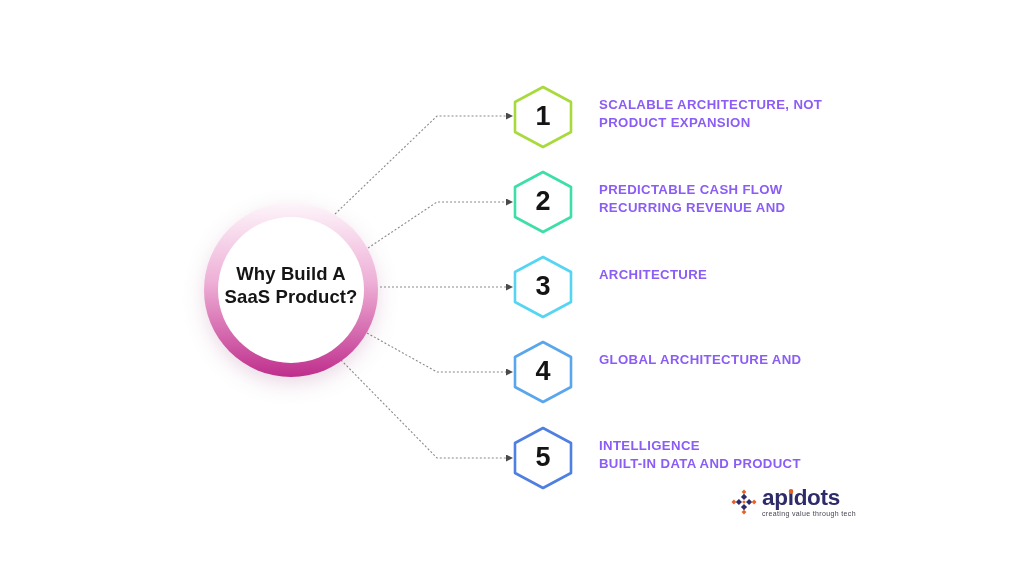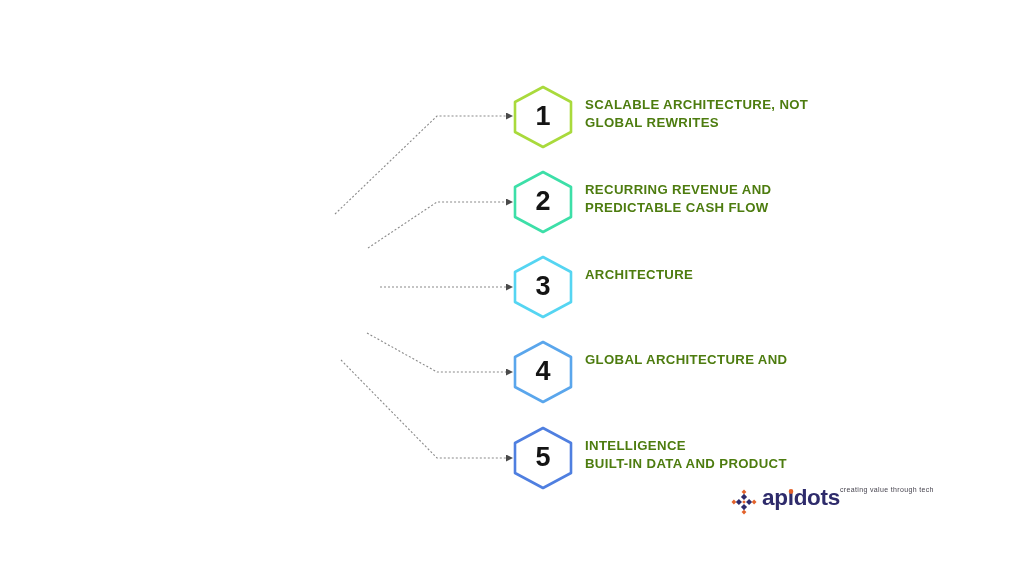--- a/index.html
+++ b/index.html
@@ -23,30 +23,30 @@
 
   
   .hex { position: absolute; left: 512px; width: 62px; height: 64px; }
   .hex svg { position: absolute; left: 0; top: 0; }
   .hex-number {
     position: absolute; left: 0; top: 0; width: 62px; height: 64px;
     display: flex; align-items: center; justify-content: center;
     font-weight: 700; font-size: 27px; color: #141414; padding-bottom: 1px; box-sizing: border-box;
   }
   .item-label {
-    position: absolute; left: 585px; width: 250px;
+    position: absolute; left: 599px; width: 250px;
     font-weight: 700; font-size: 13.2px; line-height: 18px;
-    letter-spacing: 0.35px; color: #4d7c0f;
+    letter-spacing: 0.35px; color: #8b5cf6;
   }
   .item-label span { display: block; }
 
   
   .logo { position: absolute; left: 731px; top: 486px; display: flex; gap: 5px; align-items: flex-start; }
   .logo-icon { margin-top: 3px; }
-  .logo-text { display: flex; flex-direction: row; }
+  .logo-text { display: flex; flex-direction: column; }
   .brand {
     font-weight: 700; font-size: 22.5px; line-height: 24px;
     color: #2e2b6b; letter-spacing: -0.3px;
   }
   .brand .brand-i { position: relative; display: inline-block; }
   .brand .i-dot { position: absolute; top: 2.5px; left: 50%; transform: translateX(-50%); }
   .tagline {
     font-size: 7px; letter-spacing: 0.35px; color: #47444f;
     margin-top: 0px; font-weight: 400;
   }
@@ -62,41 +62,58 @@
         <path d="M0,0 L7,3.5 L0,7 Z" fill="#4a4a4a"></path>
       </marker>
     </defs>
     <polyline points="335,214 437,116 506,116" fill="none" stroke-width="1.1" stroke-dasharray="2 2" marker-end="url(#arrow)" stroke="#8a8a8a"></polyline>
     <polyline points="368,248 437,202 506,202" fill="none" stroke-width="1.1" stroke-dasharray="2 2" marker-end="url(#arrow)" stroke="#8a8a8a"></polyline>
     <polyline points="380,287 506,287" fill="none" stroke-width="1.1" stroke-dasharray="2 2" marker-end="url(#arrow)" stroke="#8a8a8a"></polyline>
     <polyline points="367,333 437,372 506,372" fill="none" stroke-width="1.1" stroke-dasharray="2 2" marker-end="url(#arrow)" stroke="#8a8a8a"></polyline>
     <polyline points="341,360 437,458 506,458" fill="none" stroke-width="1.1" stroke-dasharray="2 2" marker-end="url(#arrow)" stroke="#8a8a8a"></polyline>
   </svg>
 
+  <div class="center-wrap">
+    <svg width="190" height="190" viewBox="0 0 190 190">
+      <defs>
+        <linearGradient id="ringGrad" x1="0" y1="0" x2="0" y2="1">
+          <stop offset="0%" stop-color="#fdf5fa"></stop>
+          <stop offset="45%" stop-color="#eeb0d7"></stop>
+          <stop offset="100%" stop-color="#bf2e8c"></stop>
+        </linearGradient>
+      </defs>
+      <circle cx="95" cy="95" r="87" fill="url(#ringGrad)"></circle>
+      <circle cx="95" cy="95" r="73" fill="#ffffff"></circle>
+    </svg>
+    <div class="center-title">
+      <span>Why Build A</span>
+      <span>SaaS Product?</span>
+    </div>
+  </div>
 
   <div class="hex" style="top:85px">
     <svg width="62" height="64" viewBox="0 0 62 64">
       <polygon points="31,2 59,17 59,47 31,62 3,47 3,17" fill="#ffffff" stroke-width="2.6" stroke-linejoin="round" stroke="#a9da3c"></polygon>
     </svg>
     <div class="hex-number">1</div>
   </div>
   <div class="item-label" style="top:96px">
     <span>SCALABLE ARCHITECTURE, NOT</span>
-    <span>GLOBAL REWRITES</span>
+    <span>PRODUCT EXPANSION</span>
   </div>
 
   <div class="hex" style="top:170px">
     <svg width="62" height="64" viewBox="0 0 62 64">
       <polygon points="31,2 59,17 59,47 31,62 3,47 3,17" fill="#ffffff" stroke-width="2.6" stroke-linejoin="round" stroke="#3ddfa8"></polygon>
     </svg>
     <div class="hex-number">2</div>
   </div>
   <div class="item-label" style="top:181px">
+    <span>PREDICTABLE CASH FLOW</span>
     <span>RECURRING REVENUE AND</span>
-    <span>PREDICTABLE CASH FLOW</span>
   </div>
 
   <div class="hex" style="top:255px">
     <svg width="62" height="64" viewBox="0 0 62 64">
       <polygon points="31,2 59,17 59,47 31,62 3,47 3,17" fill="#ffffff" stroke-width="2.6" stroke-linejoin="round" stroke="#55d5f2"></polygon>
     </svg>
     <div class="hex-number">3</div>
   </div>
   <div class="item-label" style="top:266px">
     <span>ARCHITECTURE</span>

